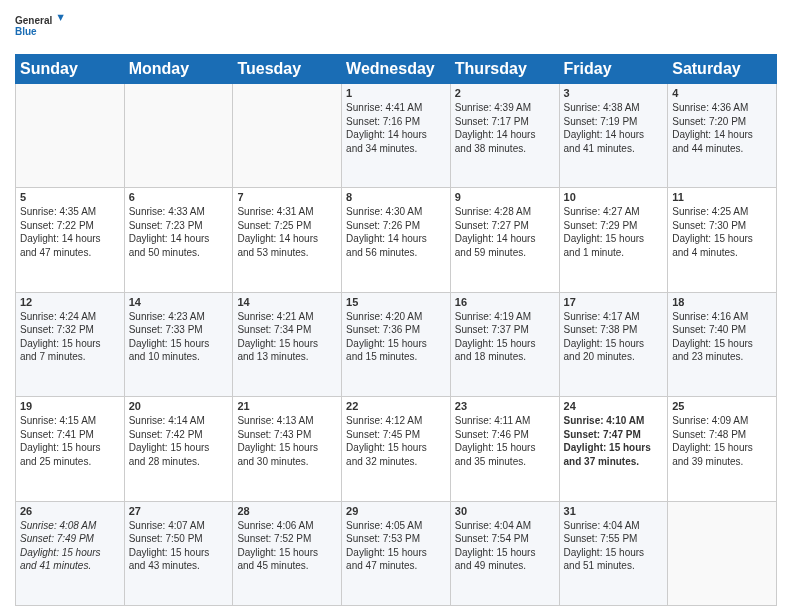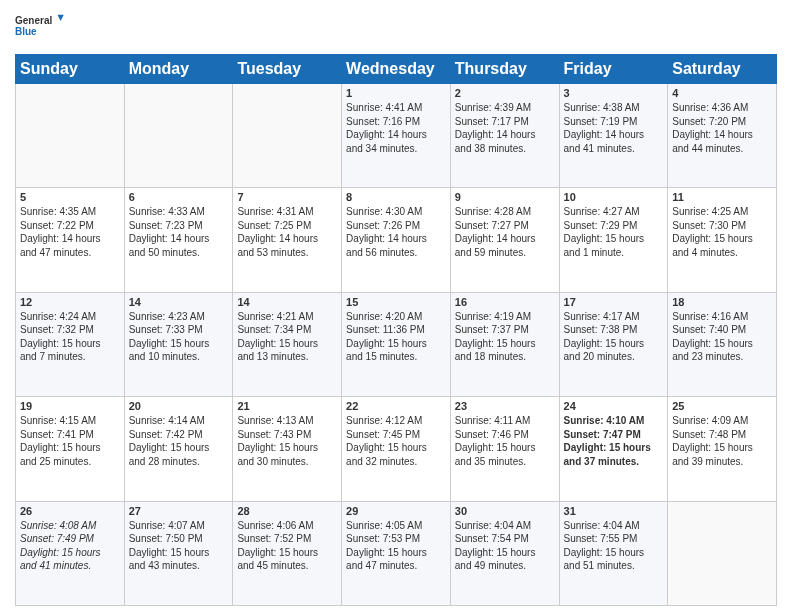--- a/index.html
+++ b/index.html
@@ -219,21 +219,21 @@
           <td>
             <span class="day-num">14</span>
             <div class="day-info" style="white-space: pre-line;">Sunrise: 4:21 AM
 Sunset: 7:34 PM
 Daylight: 15 hours
 and 13 minutes.</div>
           </td>
           <td>
             <span class="day-num">15</span>
             <div class="day-info" style="white-space: pre-line;">Sunrise: 4:20 AM
-Sunset: 11:36 PM
+Sunset: 7:36 PM
 Daylight: 15 hours
 and 15 minutes.</div>
           </td>
           <td>
             <span class="day-num">16</span>
             <div class="day-info" style="white-space: pre-line;">Sunrise: 4:19 AM
 Sunset: 7:37 PM
 Daylight: 15 hours
 and 18 minutes.</div>
           </td>

